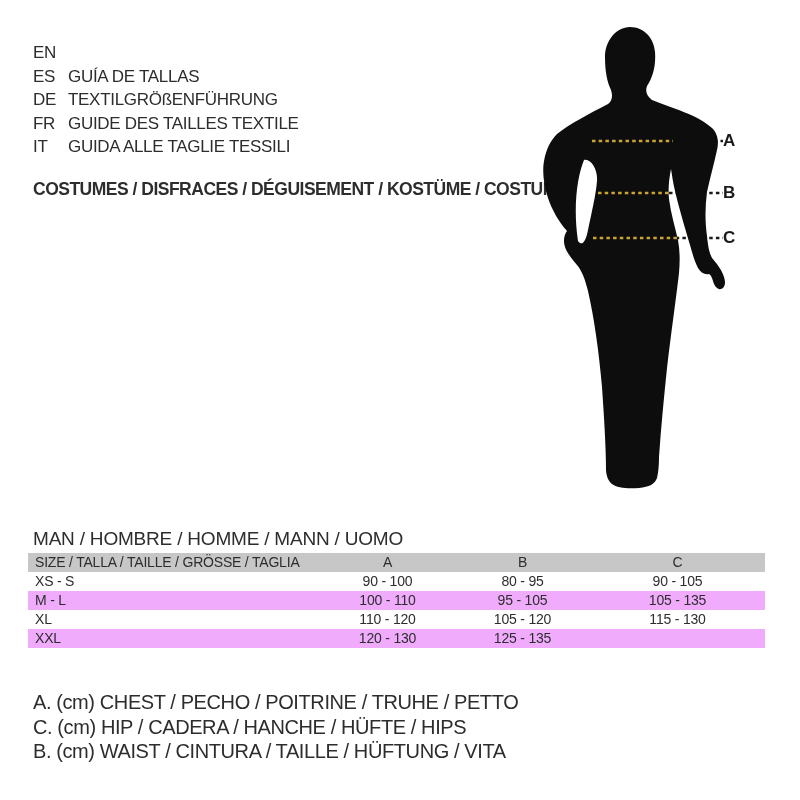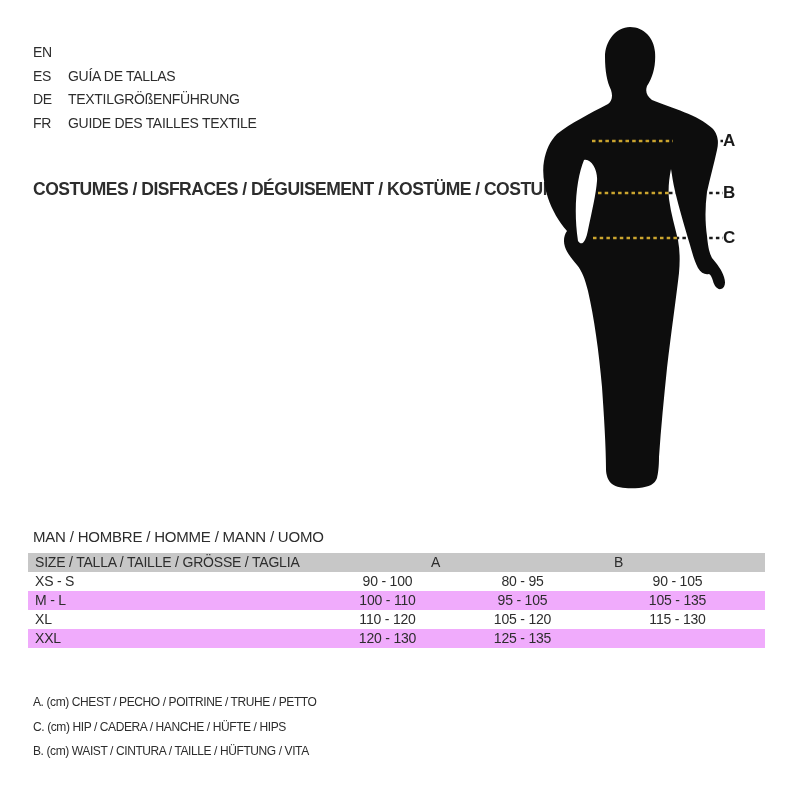--- a/index.html
+++ b/index.html
@@ -13,21 +13,21 @@
   }
   .canvas { position: absolute; inset: 0; }
 
   
   .lang-list {
     position: absolute; left: 33px; top: 41px;
   }
   .lang-row {
     display: flex;
     line-height: 23.5px;
-    font-size: 14px;
+    font-size: 17px;
     letter-spacing: -0.3px;
     white-space: nowrap;
   }
   .lang-code { width: 35px; flex: 0 0 35px; }
 
   
   .heading {
     position: absolute; left: 33px; top: 179px;
     font-size: 17.5px; font-weight: bold;
     letter-spacing: -0.5px; white-space: nowrap;
@@ -43,41 +43,41 @@
     font-size: 17px; font-weight: bold; color: #1a1a1a;
     line-height: 20px;
   }
   .marker-a { top: 131px; }
   .marker-b { top: 183px; }
   .marker-c { top: 228px; }
 
   
   .man-label {
     position: absolute; left: 33px; top: 528px;
-    font-size: 15px; letter-spacing: -0.2px; white-space: nowrap;
+    font-size: 19px; letter-spacing: -0.2px; white-space: nowrap;
   }
   .size-table {
     position: absolute; left: 28px; top: 553px; width: 737px;
     font-size: 14px; letter-spacing: -0.2px;
   }
   .t-row {
     display: grid;
     grid-template-columns: 292px 135px 135px 175px;
     height: 19px; line-height: 19px;
     align-items: center;
   }
   .t-row .cell-size { padding-left: 7px; text-align: left; }
   .t-row .cell-num { text-align: center; }
-  .t-head { background: #c7c7c7; gap: 48px; }
+  .t-head { background: #c7c7c7; }
   .t-alt  { background: #f0abfc; }
 
   
   .footnotes {
     position: absolute; left: 33px; top: 690px;
-    font-size: 12px; line-height: 24.5px;
+    font-size: 20px; line-height: 24.5px;
     letter-spacing: -0.4px; white-space: nowrap;
   }
 </style>
 </head>
 <body>
 
 <div class="canvas">
 
   <div class="lang-list">
     <div class="lang-row">
@@ -87,20 +87,24 @@
       <span class="lang-code">ES</span>
       <span class="lang-label">GUÍA DE TALLAS</span>
     </div>
     <div class="lang-row">
       <span class="lang-code">DE</span>
       <span class="lang-label">TEXTILGRÖßENFÜHRUNG</span>
     </div>
     <div class="lang-row">
       <span class="lang-code">FR</span>
       <span class="lang-label">GUIDE DES TAILLES TEXTILE</span>
+    </div>
+    <div class="lang-row">
+      <span class="lang-code">IT</span>
+      <span class="lang-label">GUIDA ALLE TAGLIE TESSILI</span>
     </div>
   </div>
 
   <div class="heading">COSTUMES / DISFRACES / DÉGUISEMENT / KOSTÜME / COSTUMI</div>
 
   <div class="figure">
     <svg viewBox="0 0 280 520" width="280" height="520">
 
       <g stroke="#1a1a1a" stroke-width="2.4" stroke-dasharray="3.5 3.2">
         <line x1="100" y1="141" x2="203" y2="141"></line>

